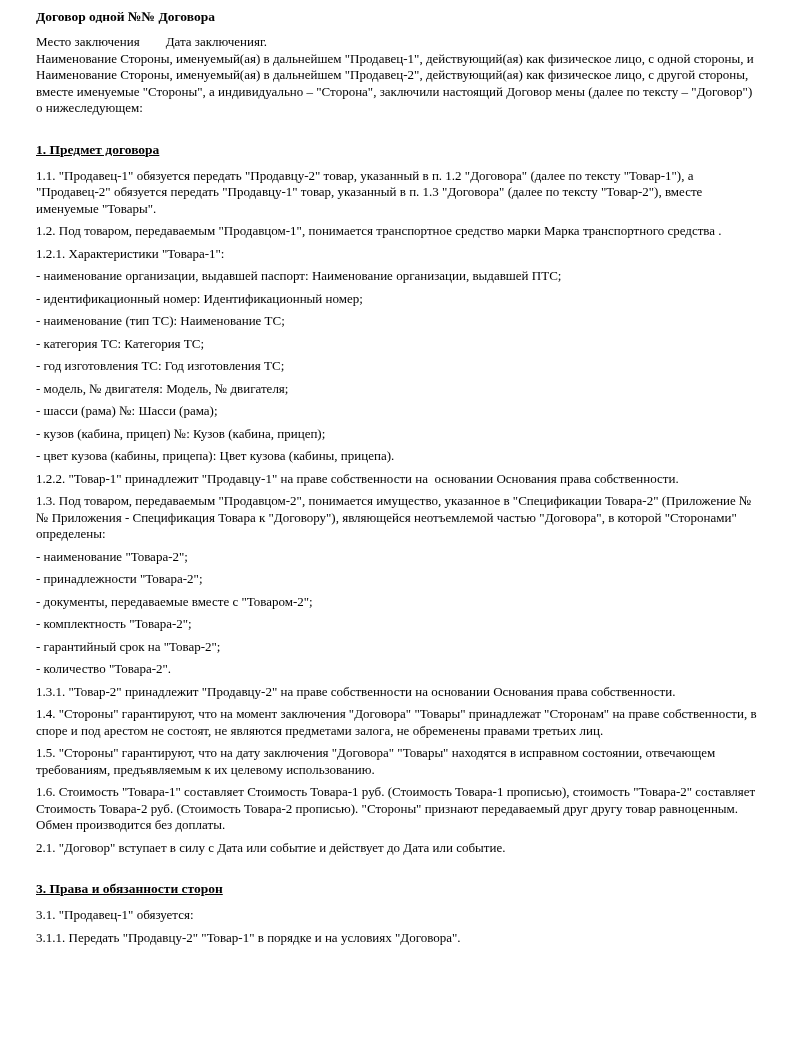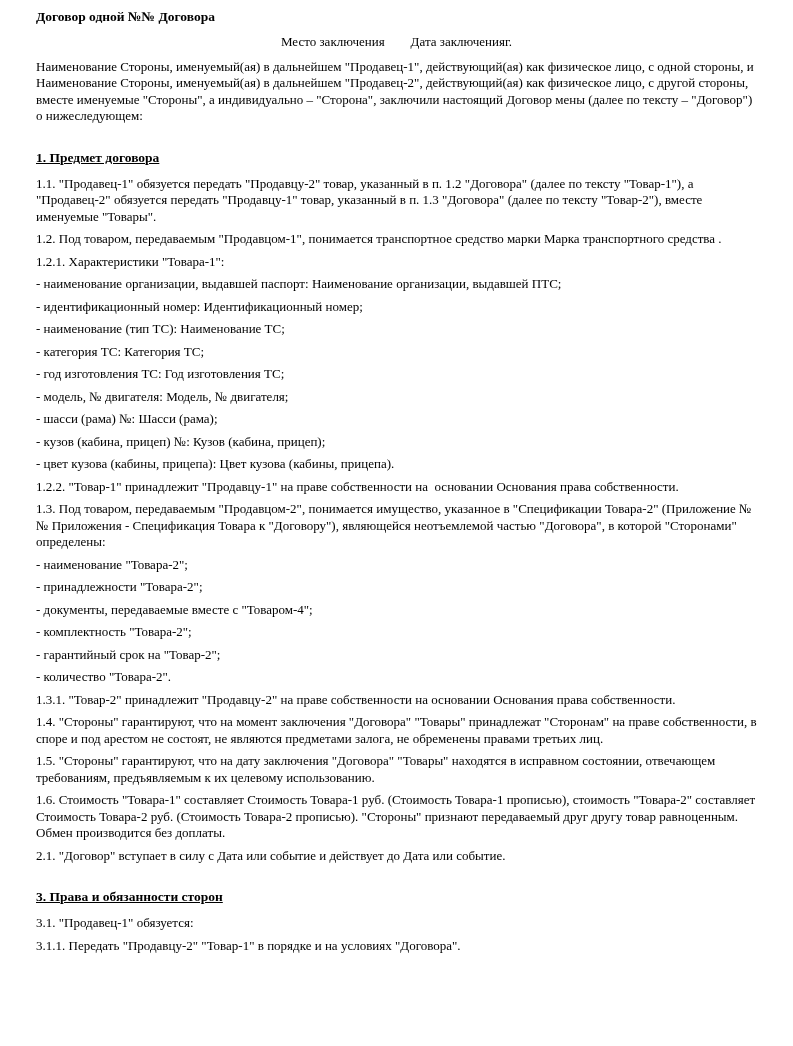--- a/index.html
+++ b/index.html
@@ -21,35 +21,34 @@
   }
   .doc-title {
     font-size: 13.5px;
     font-weight: bold;
     line-height: 17px;
     margin: 0 0 9px 0;
   }
   .meta {
     font-size: 13px;
     line-height: 16.5px;
-    margin: 8px;
-    text-align: center;
+    margin: 0;
   }
   .meta-gap {
     display: inline-block;
     width: 26px;
   }
   p.para {
     font-size: 13px;
     line-height: 16.5px;
     margin: 0 0 6px 0;
     white-space: pre-wrap;
   }
   p.intro {
-    margin-top: 6px;
+    margin-top: 0;
   }
   h2.section-heading {
     font-size: 13.5px;
     font-weight: bold;
     line-height: 17px;
     margin: 24px 0 10px 0;
     text-decoration: underline;
   }
   section { margin: 0; }
 </style>
@@ -75,21 +74,21 @@
     <p class="para">- категория ТС: Категория ТС;</p>
     <p class="para">- год изготовления ТС: Год изготовления ТС;</p>
     <p class="para">- модель, № двигателя: Модель, № двигателя;</p>
     <p class="para">- шасси (рама) №: Шасси (рама);</p>
     <p class="para">- кузов (кабина, прицеп) №: Кузов (кабина, прицеп);</p>
     <p class="para">- цвет кузова (кабины, прицепа): Цвет кузова (кабины, прицепа).</p>
     <p class="para">1.2.2. "Товар-1" принадлежит "Продавцу-1" на праве собственности на  основании Основания права собственности.</p>
     <p class="para">1.3. Под товаром, передаваемым "Продавцом-2", понимается имущество, указанное в "Спецификации Товара-2" (Приложение №№ Приложения - Спецификация Товара к "Договору"), являющейся неотъемлемой частью "Договора", в которой "Сторонами" определены:</p>
     <p class="para">- наименование "Товара-2";</p>
     <p class="para">- принадлежности "Товара-2";</p>
-    <p class="para">- документы, передаваемые вместе с "Товаром-4";</p>
+    <p class="para">- документы, передаваемые вместе с "Товаром-2";</p>
     <p class="para">- комплектность "Товара-2";</p>
     <p class="para">- гарантийный срок на "Товар-2";</p>
     <p class="para">- количество "Товара-2".</p>
     <p class="para">1.3.1. "Товар-2" принадлежит "Продавцу-2" на праве собственности на основании Основания права собственности.</p>
     <p class="para">1.4. "Стороны" гарантируют, что на момент заключения "Договора" "Товары" принадлежат "Сторонам" на праве собственности, в споре и под арестом не состоят, не являются предметами залога, не обременены правами третьих лиц.</p>
     <p class="para">1.5. "Стороны" гарантируют, что на дату заключения "Договора" "Товары" находятся в исправном состоянии, отвечающем требованиям, предъявляемым к их целевому использованию.</p>
     <p class="para">1.6. Стоимость "Товара-1" составляет Стоимость Товара-1 руб. (Стоимость Товара-1 прописью), стоимость "Товара-2" составляет Стоимость Товара-2 руб. (Стоимость Товара-2 прописью). "Стороны" признают передаваемый друг другу товар равноценным. Обмен производится без доплаты.</p>
   </section>
 
   <section>

